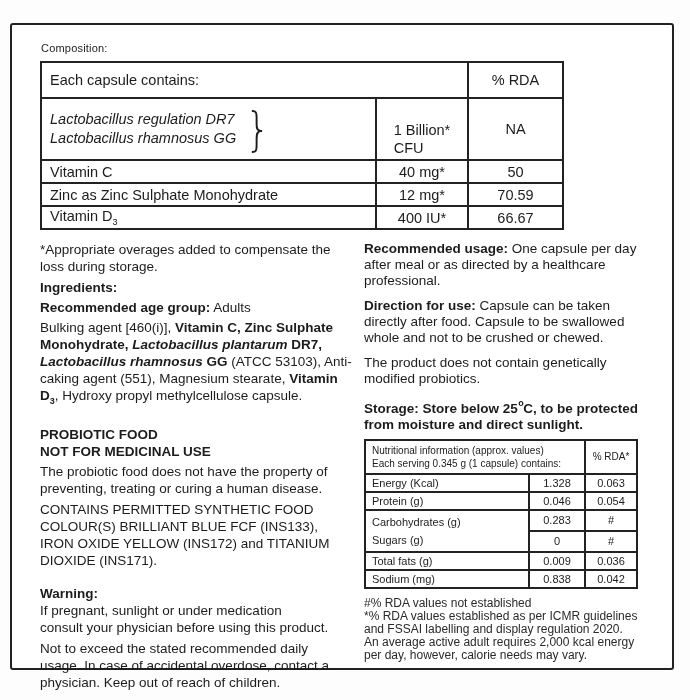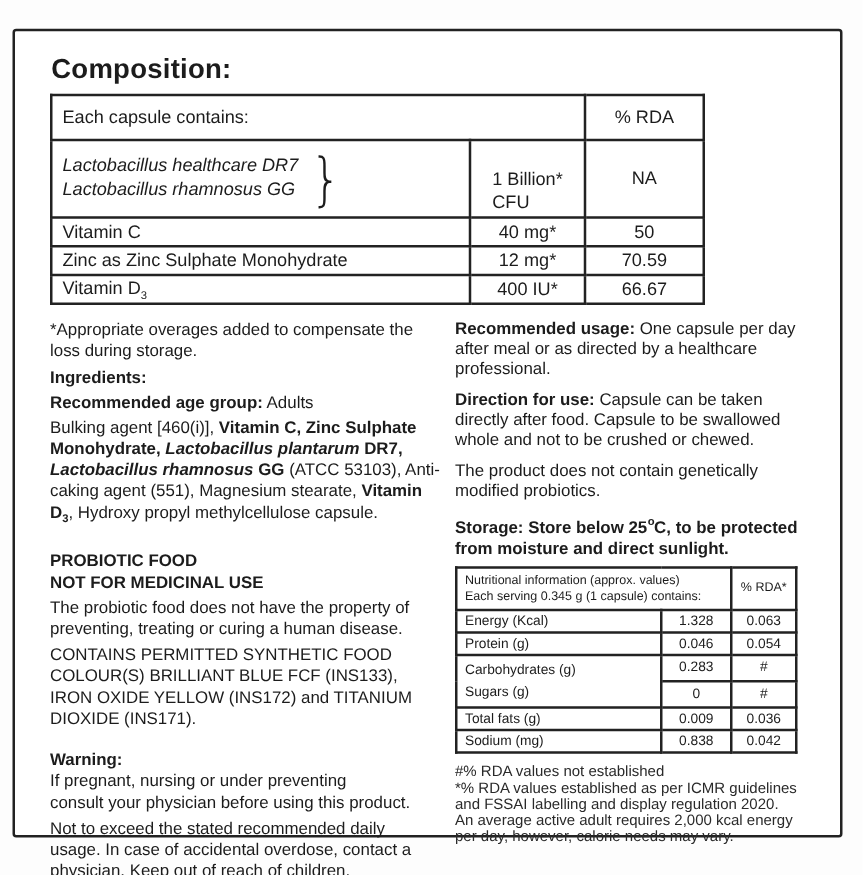--- a/index.html
+++ b/index.html
@@ -17,22 +17,22 @@
     top: 23px;
     width: 664px;
     height: 647px;
     box-sizing: border-box;
     border: 2.5px solid #222;
     border-radius: 3px;
     background: #fff;
     padding: 17px 28px 10px 28px;
   }
   .comp-heading {
-    font-size: 22px;
-    font-weight: bold;
+    font-size: 11px;
+    font-weight: normal;
     margin: 0 0 7px 1px;
     letter-spacing: 0.2px;
   }
   
   table { border-collapse: collapse; }
   .comp-table { width: 522px; table-layout: fixed; }
   .comp-table td {
     border: 2px solid #222;
     font-size: 14.5px;
     padding: 1px 8px;
@@ -96,21 +96,21 @@
       </colgroup>
     <tbody>
         <tr class="hdr-row">
       <td colspan="2">Each capsule contains:</td>
       <td class="c">% RDA</td>
     </tr>
     <tr class="org-row">
       <td>
         <div class="org-wrap">
           <div class="org-lines">
-            <div>Lactobacillus healthcare DR7</div>
+            <div>Lactobacillus regulation DR7</div>
             <div>Lactobacillus rhamnosus GG</div>
           </div>
           <span class="brace">}</span>
         </div>
       </td>
       <td class="c">
         <div class="amount-block">
           <div>1 Billion*</div>
           <div>CFU</div>
         </div>
@@ -143,21 +143,21 @@
       <p class="para"><span class="b">Recommended age group:</span><span> Adults</span></p>
       <p class="para"><span>Bulking agent [460(i)], </span><span class="b">Vitamin C, Zinc Sulphate Monohydrate, </span><span class="bi">Lactobacillus plantarum</span><span class="b"> DR7, </span><span class="bi">Lactobacillus rhamnosus</span><span class="b"> GG</span><span> (ATCC 53103), Anti-caking agent (551), Magnesium stearate, </span><span class="b">Vitamin D</span><sub class="s3 b">3</sub><span>, Hydroxy propyl methylcellulose capsule.</span></p>
       <p class="para b mt6">
         <span style="display:block">PROBIOTIC FOOD</span>
         <span style="display:block">NOT FOR MEDICINAL USE</span>
       </p>
       <p class="para">The probiotic food does not have the property of preventing, treating or curing a human disease.</p>
       <p class="para mt4">CONTAINS PERMITTED SYNTHETIC FOOD COLOUR(S) BRILLIANT BLUE FCF (INS133), IRON OXIDE YELLOW (INS172) and TITANIUM DIOXIDE (INS171).</p>
       <p class="para b mt6" style="margin-bottom:0">Warning:</p>
       <p class="para">
-        <span style="display:block">If pregnant, nursing or under preventing</span>
+        <span style="display:block">If pregnant, sunlight or under medication</span>
         <span style="display:block">consult your physician before using this product.</span>
       </p>
       <p class="para mt4">Not to exceed the stated recommended daily usage. In case of accidental overdose, contact a physician. Keep out of reach of children.</p>
     </div>
 
     <div class="col-right">
       <p class="para"><span class="b">Recommended usage:</span><span> One capsule per day after meal or as directed by a healthcare professional.</span></p>
       <p class="para"><span class="b">Direction for use:</span><span> Capsule can be taken directly after food. Capsule to be swallowed whole and not to be crushed or chewed.</span></p>
       <p class="para">The product does not contain genetically modified probiotics.</p>
       <p class="para b" style="margin-bottom:6px"><span>Storage: Store below 25</span><sup class="deg">o</sup><span>C, to be protected from moisture and direct sunlight.</span></p>

